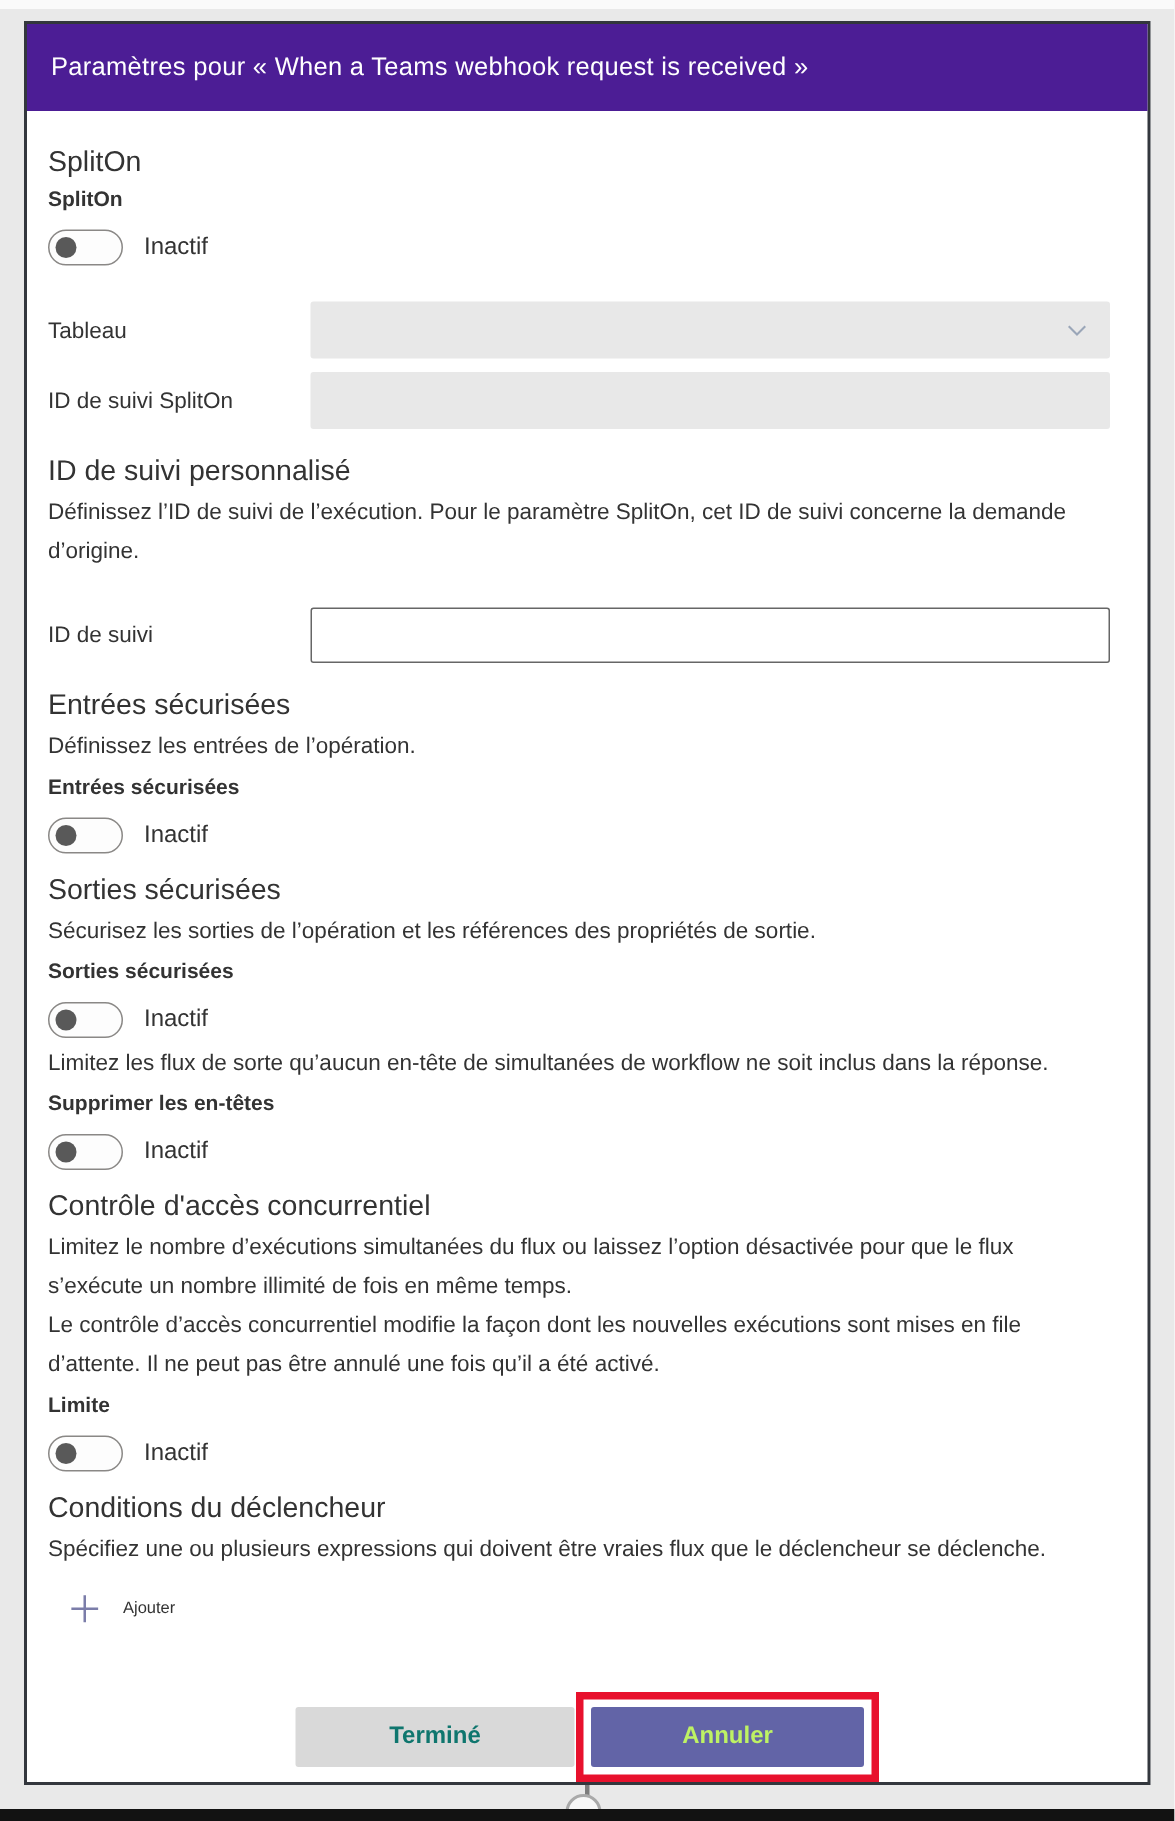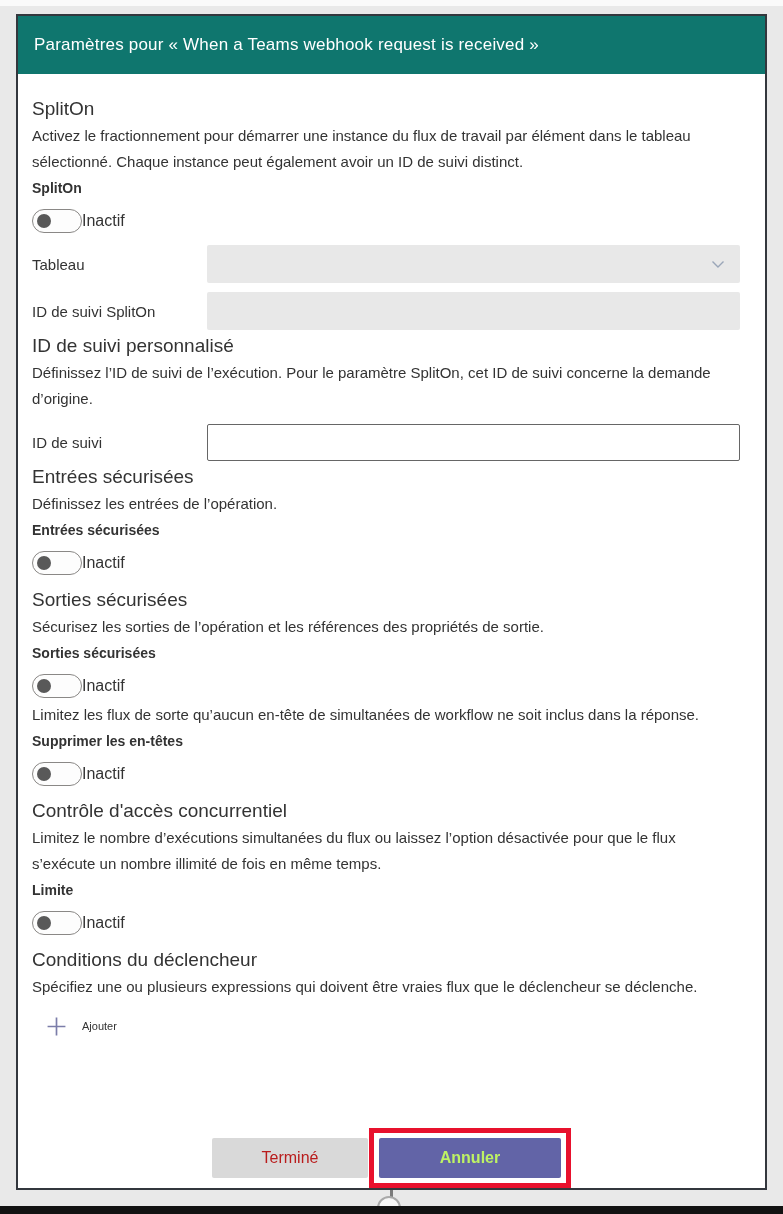--- a/index.html
+++ b/index.html
@@ -15,61 +15,61 @@
   
   .connector-line{position:absolute;left:390px;top:1188px;width:3px;height:11px;background:#7c7c7c;z-index:1;}
   .connector-circle{position:absolute;left:377px;top:1196px;width:24px;height:24px;border-radius:50%;
     background:#f7f7f7;border:2px solid #a9a9a9;box-sizing:border-box;z-index:1;}
 
   .dialog{
     position:absolute;left:16px;top:14px;width:751px;height:1176px;box-sizing:border-box;
     background:#ffffff;border:2px solid #33373d;z-index:2;
   }
   .dialog-header{
-    height:58px;background:#0f766e;color:#fff;display:flex;align-items:center;
+    height:58px;background:#4c1d95;color:#fff;display:flex;align-items:center;
     padding:0 16px;font-size:17px;letter-spacing:.2px;
   }
   .dialog-body{padding:24px 25px 0 14px;}
 
   h2{font-size:19px;line-height:21px;margin:14px 0 0;font-weight:400;color:#333;}
-  .sec.tight h2{margin-top:5px;}
+  .sec.tight h2{margin-top:18px;}
   .sec:first-child h2{margin-top:0;}
   .desc{font-size:15px;line-height:26px;margin:4px 0 0;max-width:710px;}
   .desc + .desc{margin-top:0;}
   .sub-label{margin:5px 0 0;font-size:14px;font-weight:700;line-height:17px;color:#333;}
 
-  .toggle-row{margin:12px 0 0;height:24px;display:flex;align-items:center;}
+  .toggle-row{margin:12px 0 0;height:24px;display:flex;align-items:center;gap:14px;}
   .toggle{
     width:48px;height:22px;border:1px solid #8a8886;border-radius:12px;background:#fdfdfd;
     position:relative;cursor:pointer;flex:none;box-sizing:content-box;
   }
   .toggle .knob{
     position:absolute;left:4px;top:4px;width:14px;height:14px;border-radius:50%;background:#595959;
   }
   .toggle-state{font-size:16px;color:#333;}
 
-  .field-row{margin-top:12px;display:flex;align-items:center;}
+  .field-row{margin-top:24px;display:flex;align-items:center;}
   .field-row.second{margin-top:9px;}
   .field-row label{width:175px;flex:none;font-size:15px;color:#333;}
   .ctl{flex:1;height:38px;box-sizing:border-box;border-radius:2px;}
   .ctl.disabled{background:#e8e8e8;border:none;}
   .select-disabled{display:flex;align-items:center;justify-content:flex-end;padding-right:14px;}
   .input-enabled{background:#fff;border:1px solid #666;height:37px;}
   input.ctl{font-family:"Liberation Sans",sans-serif;font-size:15px;padding:0 8px;}
 
   .add-row{margin:13px 0 0 14px;display:inline-flex;align-items:center;gap:15px;cursor:pointer;height:26px;}
   .add-label{font-size:11px;color:#333;}
 
   .dialog-footer{
     position:absolute;left:0;right:0;bottom:10px;height:40px;
     display:flex;justify-content:center;align-items:center;gap:1px;
   }
   .btn{height:40px;border:none;border-radius:2px;font-family:"Liberation Sans",sans-serif;
     font-size:16px;cursor:pointer;}
-  .btn-done{width:156px;background:#d9d9d9;color:#b91c1c;cursor:default;}
+  .btn-done{width:186px;background:#d9d9d9;color:#0f766e;cursor:default;font-weight:bold;}
   .red-annotation{flex:none;border:5px solid #e8112d;padding:5px;display:flex;background:transparent;}
   .btn-cancel{width:182px;background:#6264a7;color:#bef264;font-weight:700;}
 </style>
 </head>
 <body>
 
 <div class="top-strip"></div>
 <div class="connector-line"></div>
 <div class="connector-circle"></div>
 <div class="bottom-strip"></div>
@@ -77,21 +77,20 @@
 <div class="dialog">
 
   <div class="dialog-header">
     <span>Paramètres pour « When a Teams webhook request is received »</span>
   </div>
 
   <div class="dialog-body">
 
     <section class="sec">
       <h2>SplitOn</h2>
-      <p class="desc">Activez le fractionnement pour démarrer une instance du flux de travail par élément dans le tableau sélectionné. Chaque instance peut également avoir un ID de suivi distinct.</p>
       <div class="sub-label">SplitOn</div>
       <div class="toggle-row">
         <div class="toggle" role="switch" aria-checked="false">
           <span class="knob"></span>
         </div>
         <span class="toggle-state">Inactif</span>
       </div>
       <div class="field-row">
         <label>Tableau</label>
         <div class="ctl disabled select-disabled">
@@ -146,20 +145,21 @@
         <div class="toggle" role="switch" aria-checked="false">
           <span class="knob"></span>
         </div>
         <span class="toggle-state">Inactif</span>
       </div>
     </section>
 
     <section class="sec">
       <h2>Contrôle d'accès concurrentiel</h2>
       <p class="desc">Limitez le nombre d’exécutions simultanées du flux ou laissez l’option désactivée pour que le flux s’exécute un nombre illimité de fois en même temps.</p>
+      <p class="desc">Le contrôle d’accès concurrentiel modifie la façon dont les nouvelles exécutions sont mises en file d’attente. Il ne peut pas être annulé une fois qu’il a été activé.</p>
       <div class="sub-label">Limite</div>
       <div class="toggle-row">
         <div class="toggle" role="switch" aria-checked="false">
           <span class="knob"></span>
         </div>
         <span class="toggle-state">Inactif</span>
       </div>
     </section>
 
     <section class="sec">

